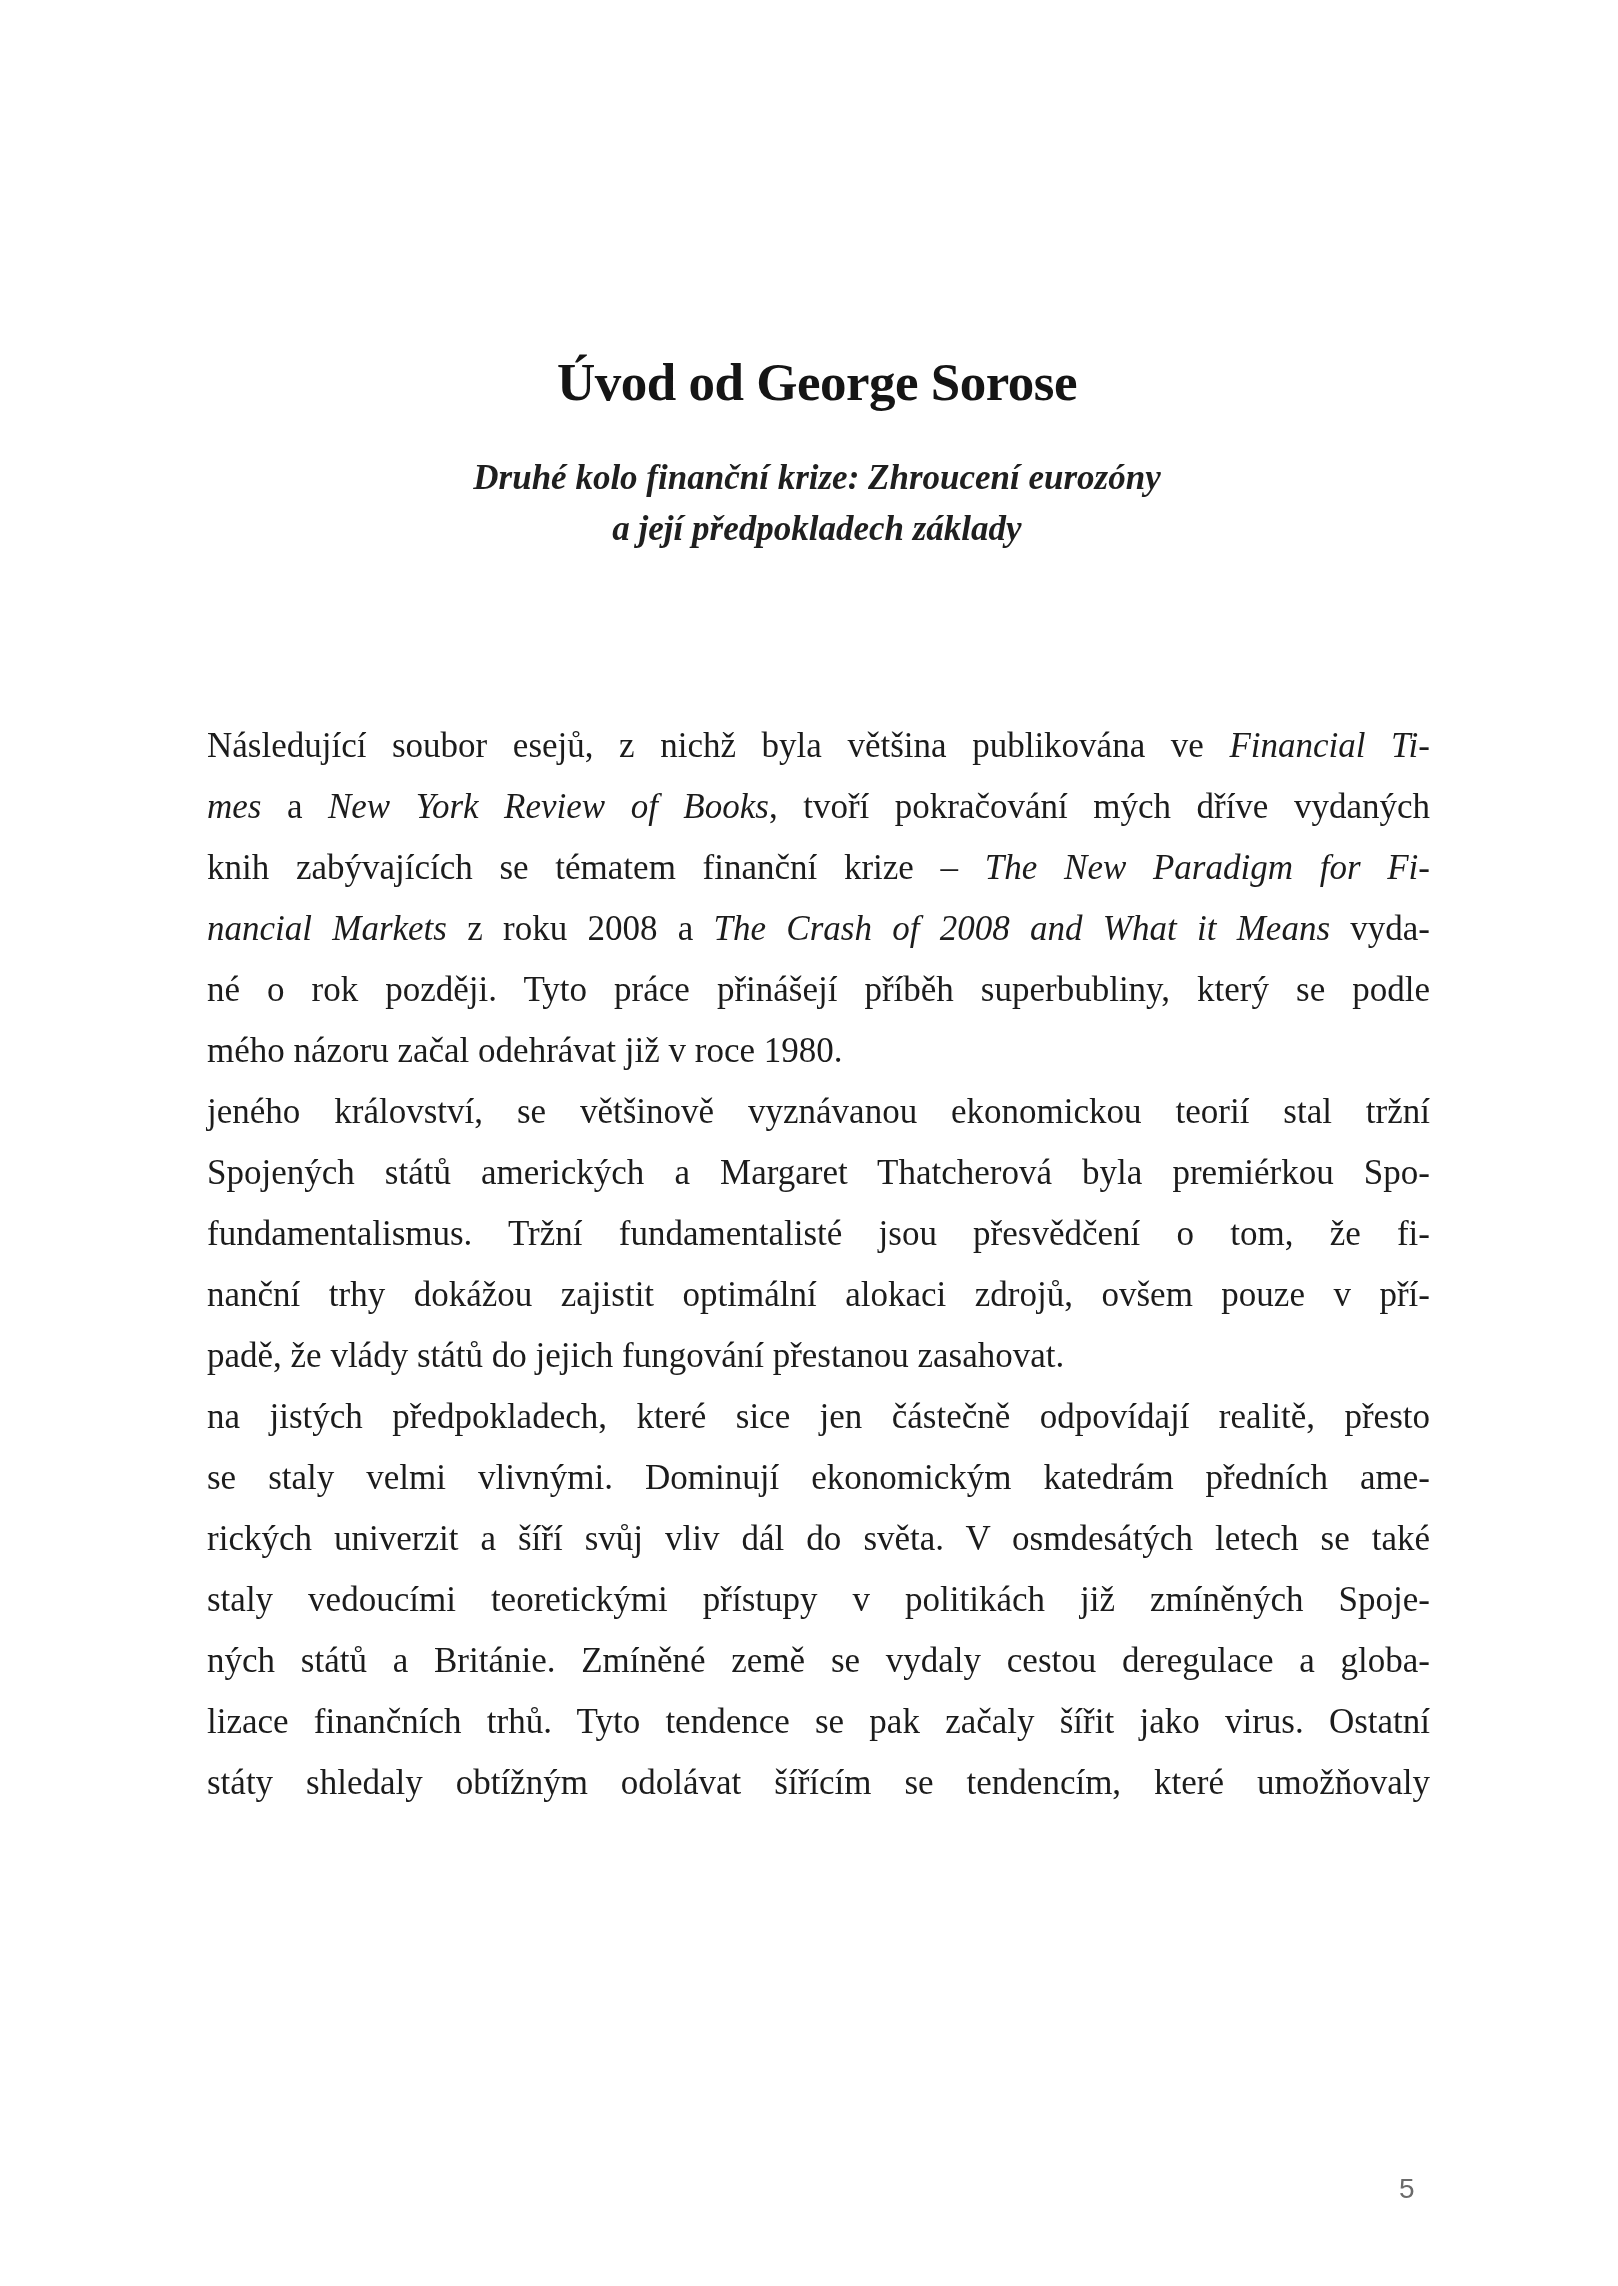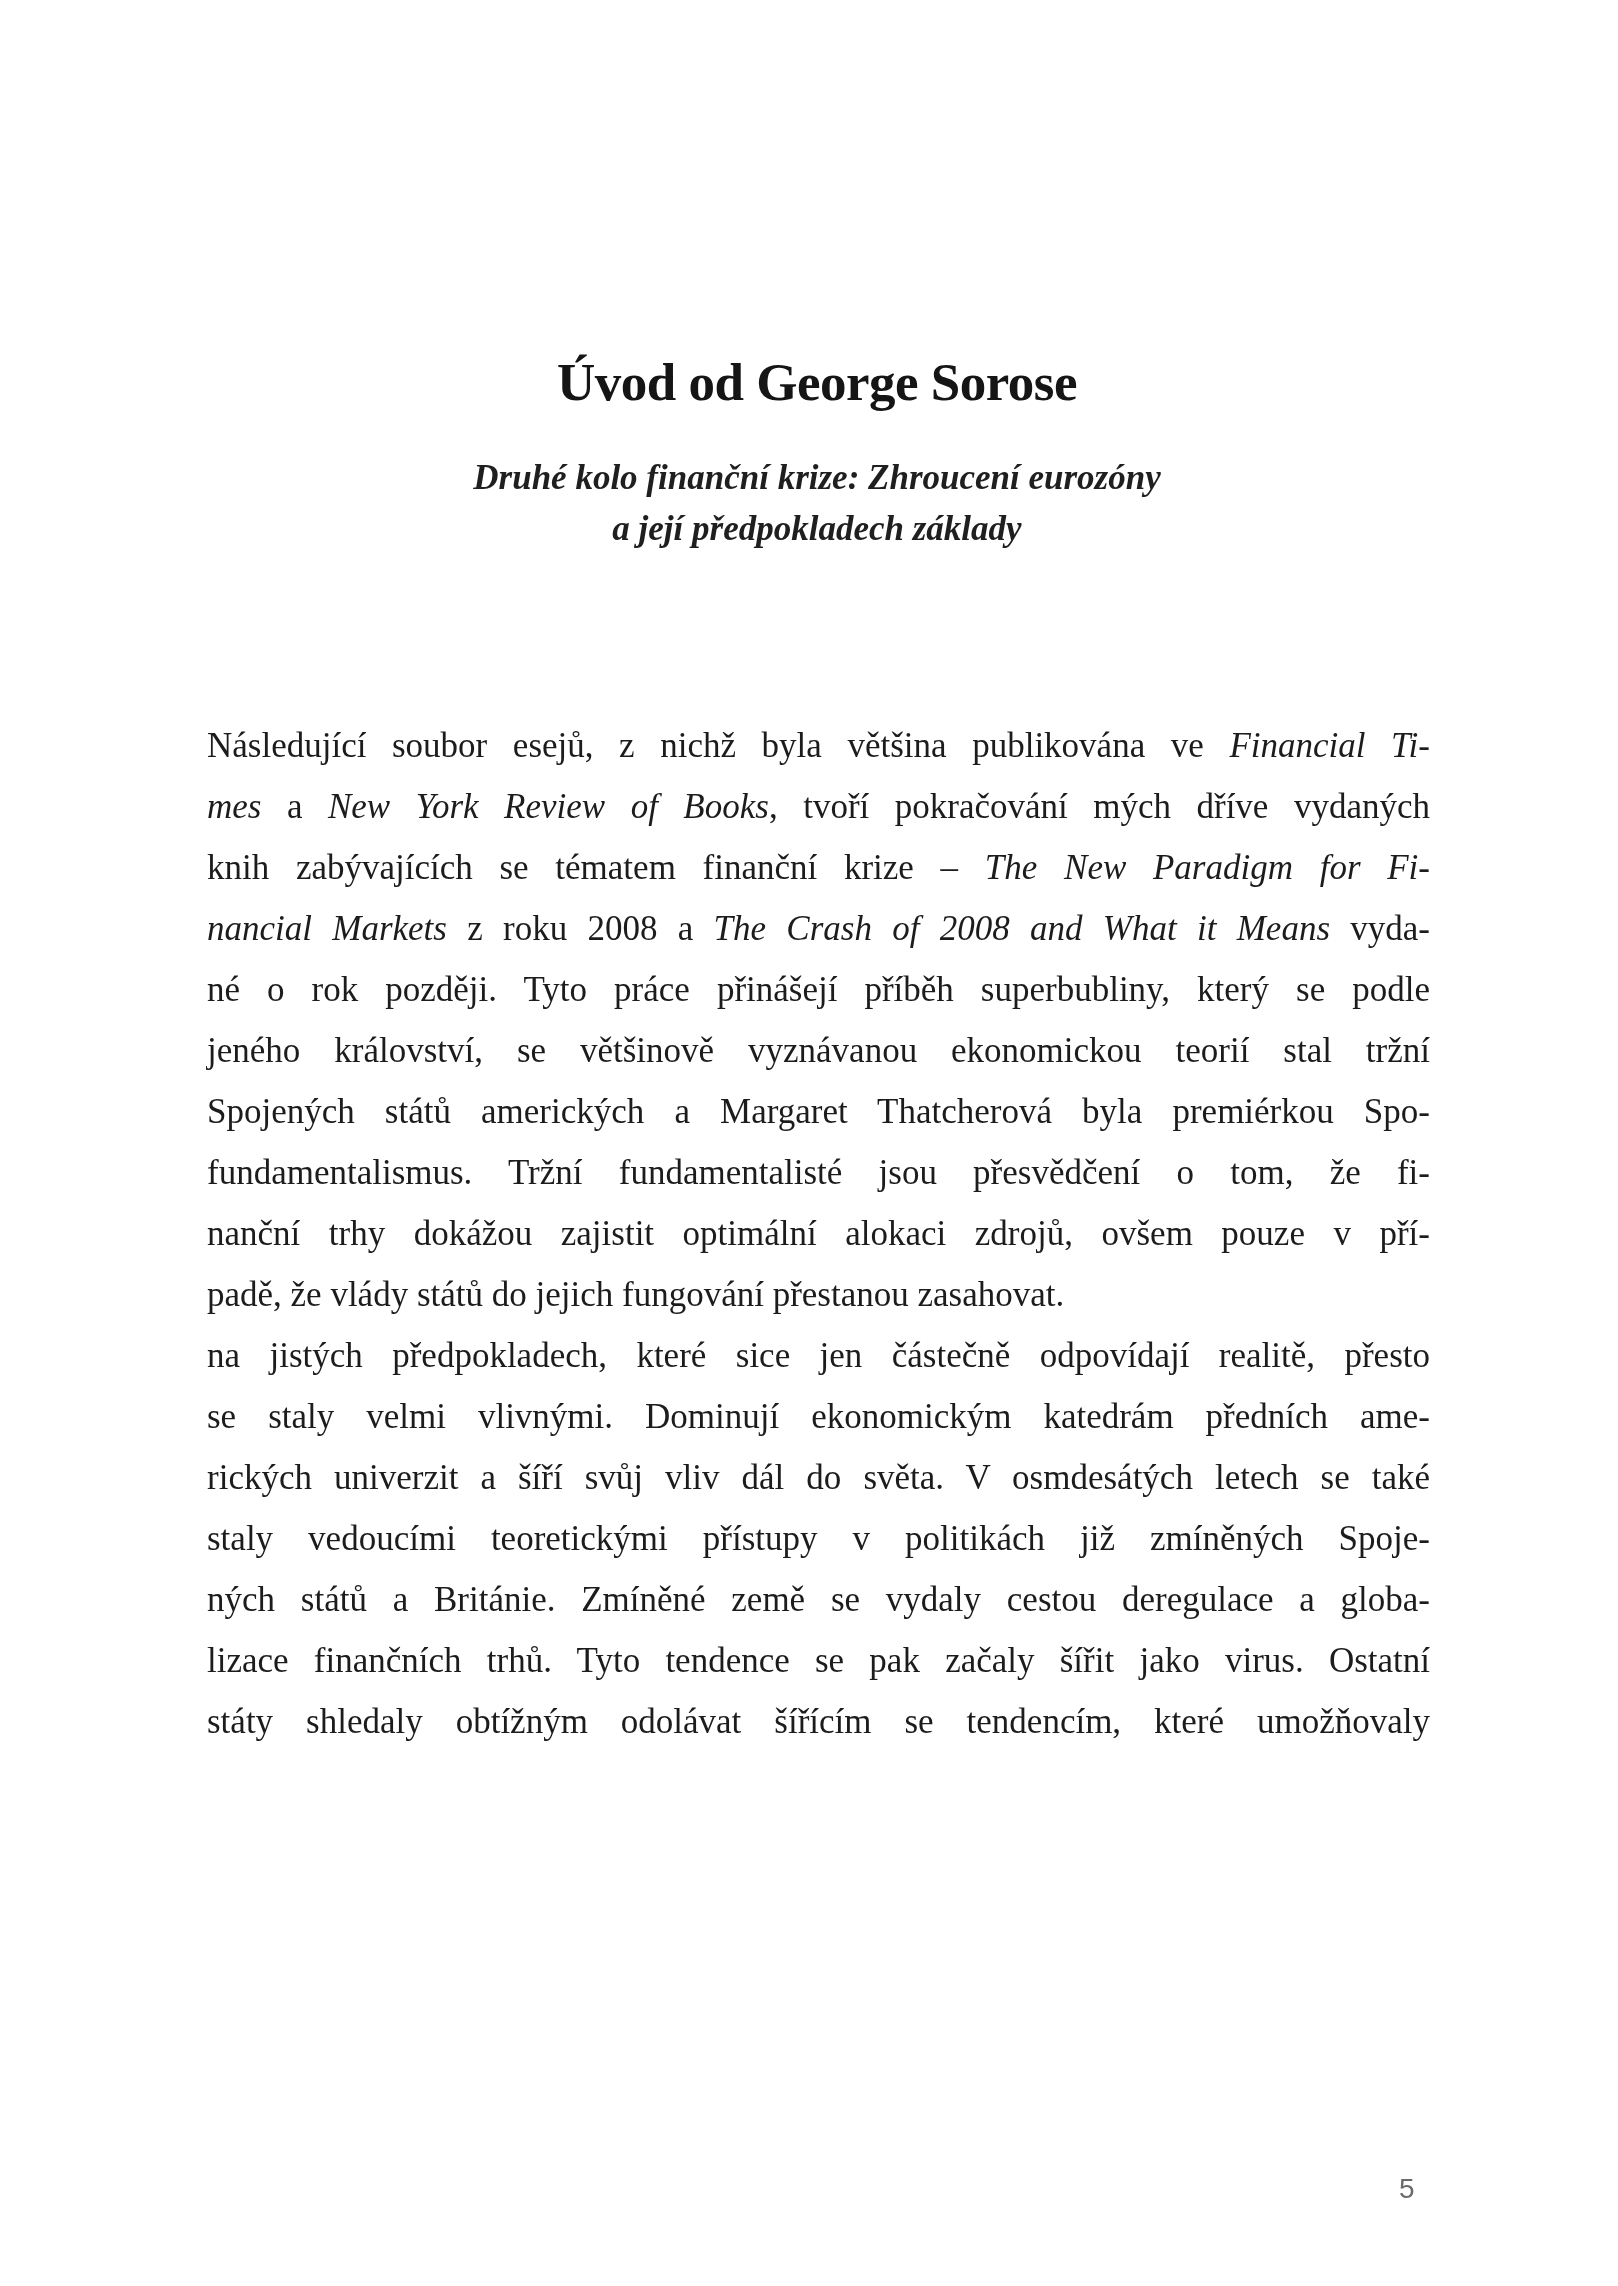--- a/index.html
+++ b/index.html
@@ -87,20 +87,21 @@
     <span>Druhé kolo finanční krize: Zhroucení eurozóny</span>
     <span>a její předpokladech základy</span>
   </div>
 
   <div class="body-text" id="body-text">
       <span class="line"><span>Následující soubor esejů, z nichž byla většina publikována ve </span><i>Financial Ti-</i></span>
       <span class="line"><i>mes</i><span> a </span><i>New York Review of Books</i><span>, tvoří pokračování mých dříve vydaných</span></span>
       <span class="line"><span>knih zabývajících se tématem finanční krize – </span><i>The New Paradigm for Fi-</i></span>
       <span class="line"><i>nancial Markets</i><span> z roku 2008 a </span><i>The Crash of 2008 and What it Means</i><span> vyda-</span></span>
       <span class="line"><span>né o rok později. Tyto práce přinášejí příběh superbubliny, který se podle</span></span>
+      <span class="line last"><span>mého názoru začal odehrávat již v roce 1980.</span></span>
       <span class="line"><span>jeného království, se většinově vyznávanou ekonomickou teorií stal tržní</span></span>
       <span class="line"><span>Spojených států amerických a Margaret Thatcherová byla premiérkou Spo-</span></span>
       <span class="line"><span>fundamentalismus. Tržní fundamentalisté jsou přesvědčení o tom, že fi-</span></span>
       <span class="line"><span>nanční trhy dokážou zajistit optimální alokaci zdrojů, ovšem pouze v pří-</span></span>
       <span class="line last"><span>padě, že vlády států do jejich fungování přestanou zasahovat.</span></span>
       <span class="line"><span>na jistých předpokladech, které sice jen částečně odpovídají realitě, přesto</span></span>
       <span class="line"><span>se staly velmi vlivnými. Dominují ekonomickým katedrám předních ame-</span></span>
       <span class="line"><span>rických univerzit a šíří svůj vliv dál do světa. V osmdesátých letech se také</span></span>
       <span class="line"><span>staly vedoucími teoretickými přístupy v politikách již zmíněných Spoje-</span></span>
       <span class="line"><span>ných států a Británie. Zmíněné země se vydaly cestou deregulace a globa-</span></span>

